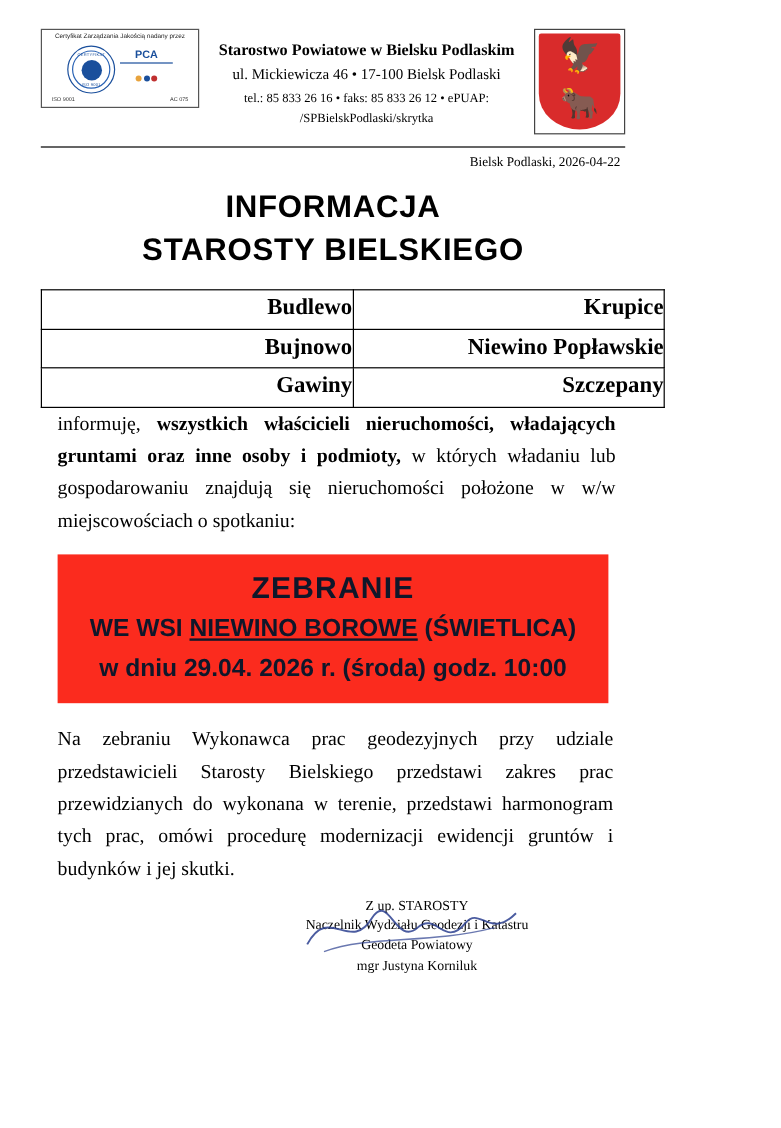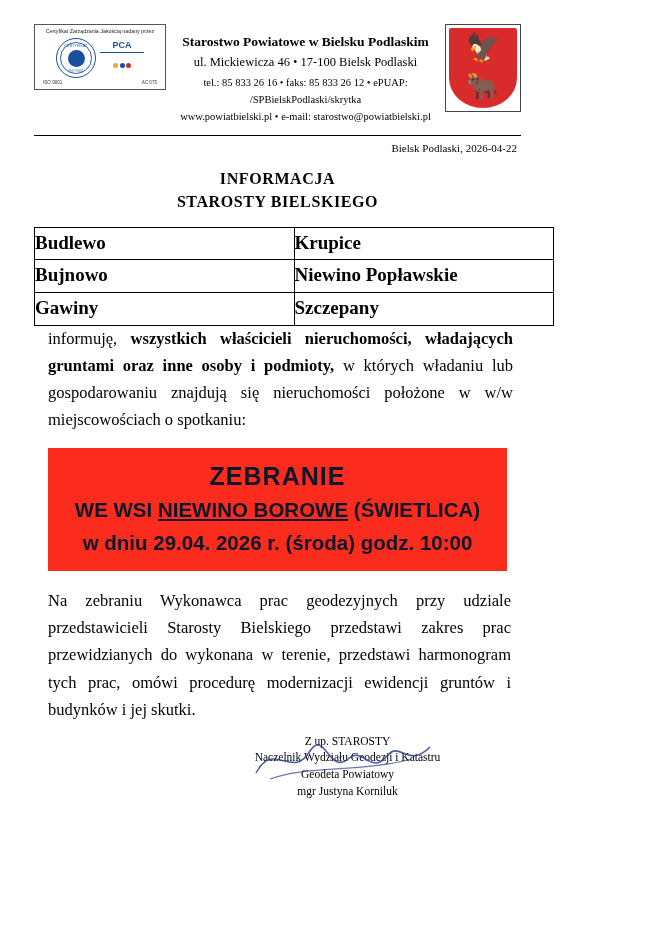--- a/index.html
+++ b/index.html
@@ -196,23 +196,23 @@
   .dateline {
     text-align: right;
     font-family: "Liberation Serif", serif;
     font-size: 11px;
     margin: 6px 4px 0 0;
   }
 
   
   .title {
     text-align: center;
-    font-family: Liberation Serif, serif;
-    font-weight: bold;
-    font-size: 16px;
+    font-family: Liberation Sans, sans-serif;
+    font-weight: bold;
+    font-size: 26px;
     letter-spacing: 0.6px;
     line-height: 1.38;
     margin-top: 14px;
   }
 
   
   .para {
     font-family: "Liberation Serif", serif;
     font-size: 16.5px;
     line-height: 1.62;
@@ -223,21 +223,21 @@
 
   
   table.obreby {
     border-collapse: collapse;
     margin: 14px auto 0 auto;
     width: 520px;
     table-layout: fixed;
   }
   table.obreby td {
     border: 1.3px solid #000;
-    text-align: left;
+    text-align: right;
     font-family: "Liberation Serif", serif;
     font-weight: bold;
     font-size: 19px;
     padding: 4px 0 5px 0;
     line-height: 1.2;
   }
 
   .para2 {
     font-family: "Liberation Serif", serif;
     font-size: 16.5px;
@@ -331,21 +331,20 @@
       <div class="cert-foot">
         <span>ISO 9001</span>
         <span>AC 075</span>
       </div>
     </div>
 
     <div class="head-text">
       <div class="head-line1">Starostwo Powiatowe w Bielsku Podlaskim</div>
       <div class="head-line2">ul. Mickiewicza 46 • 17-100 Bielsk Podlaski</div>
       <div class="head-line3">tel.: 85 833 26 16 • faks: 85 833 26 12 • ePUAP: /SPBielskPodlaski/skrytka</div>
-      <div class="head-line4">www.powiatbielski.pl • e-mail: starostwo@powiatbielski.pl</div>
     </div>
 
     <div class="crest">
       <div class="shield"></div>
       <div class="eagle">🦅</div>
       <div class="bull">🐂</div>
     </div>
   </div>
 
   <hr class="hr-main">

